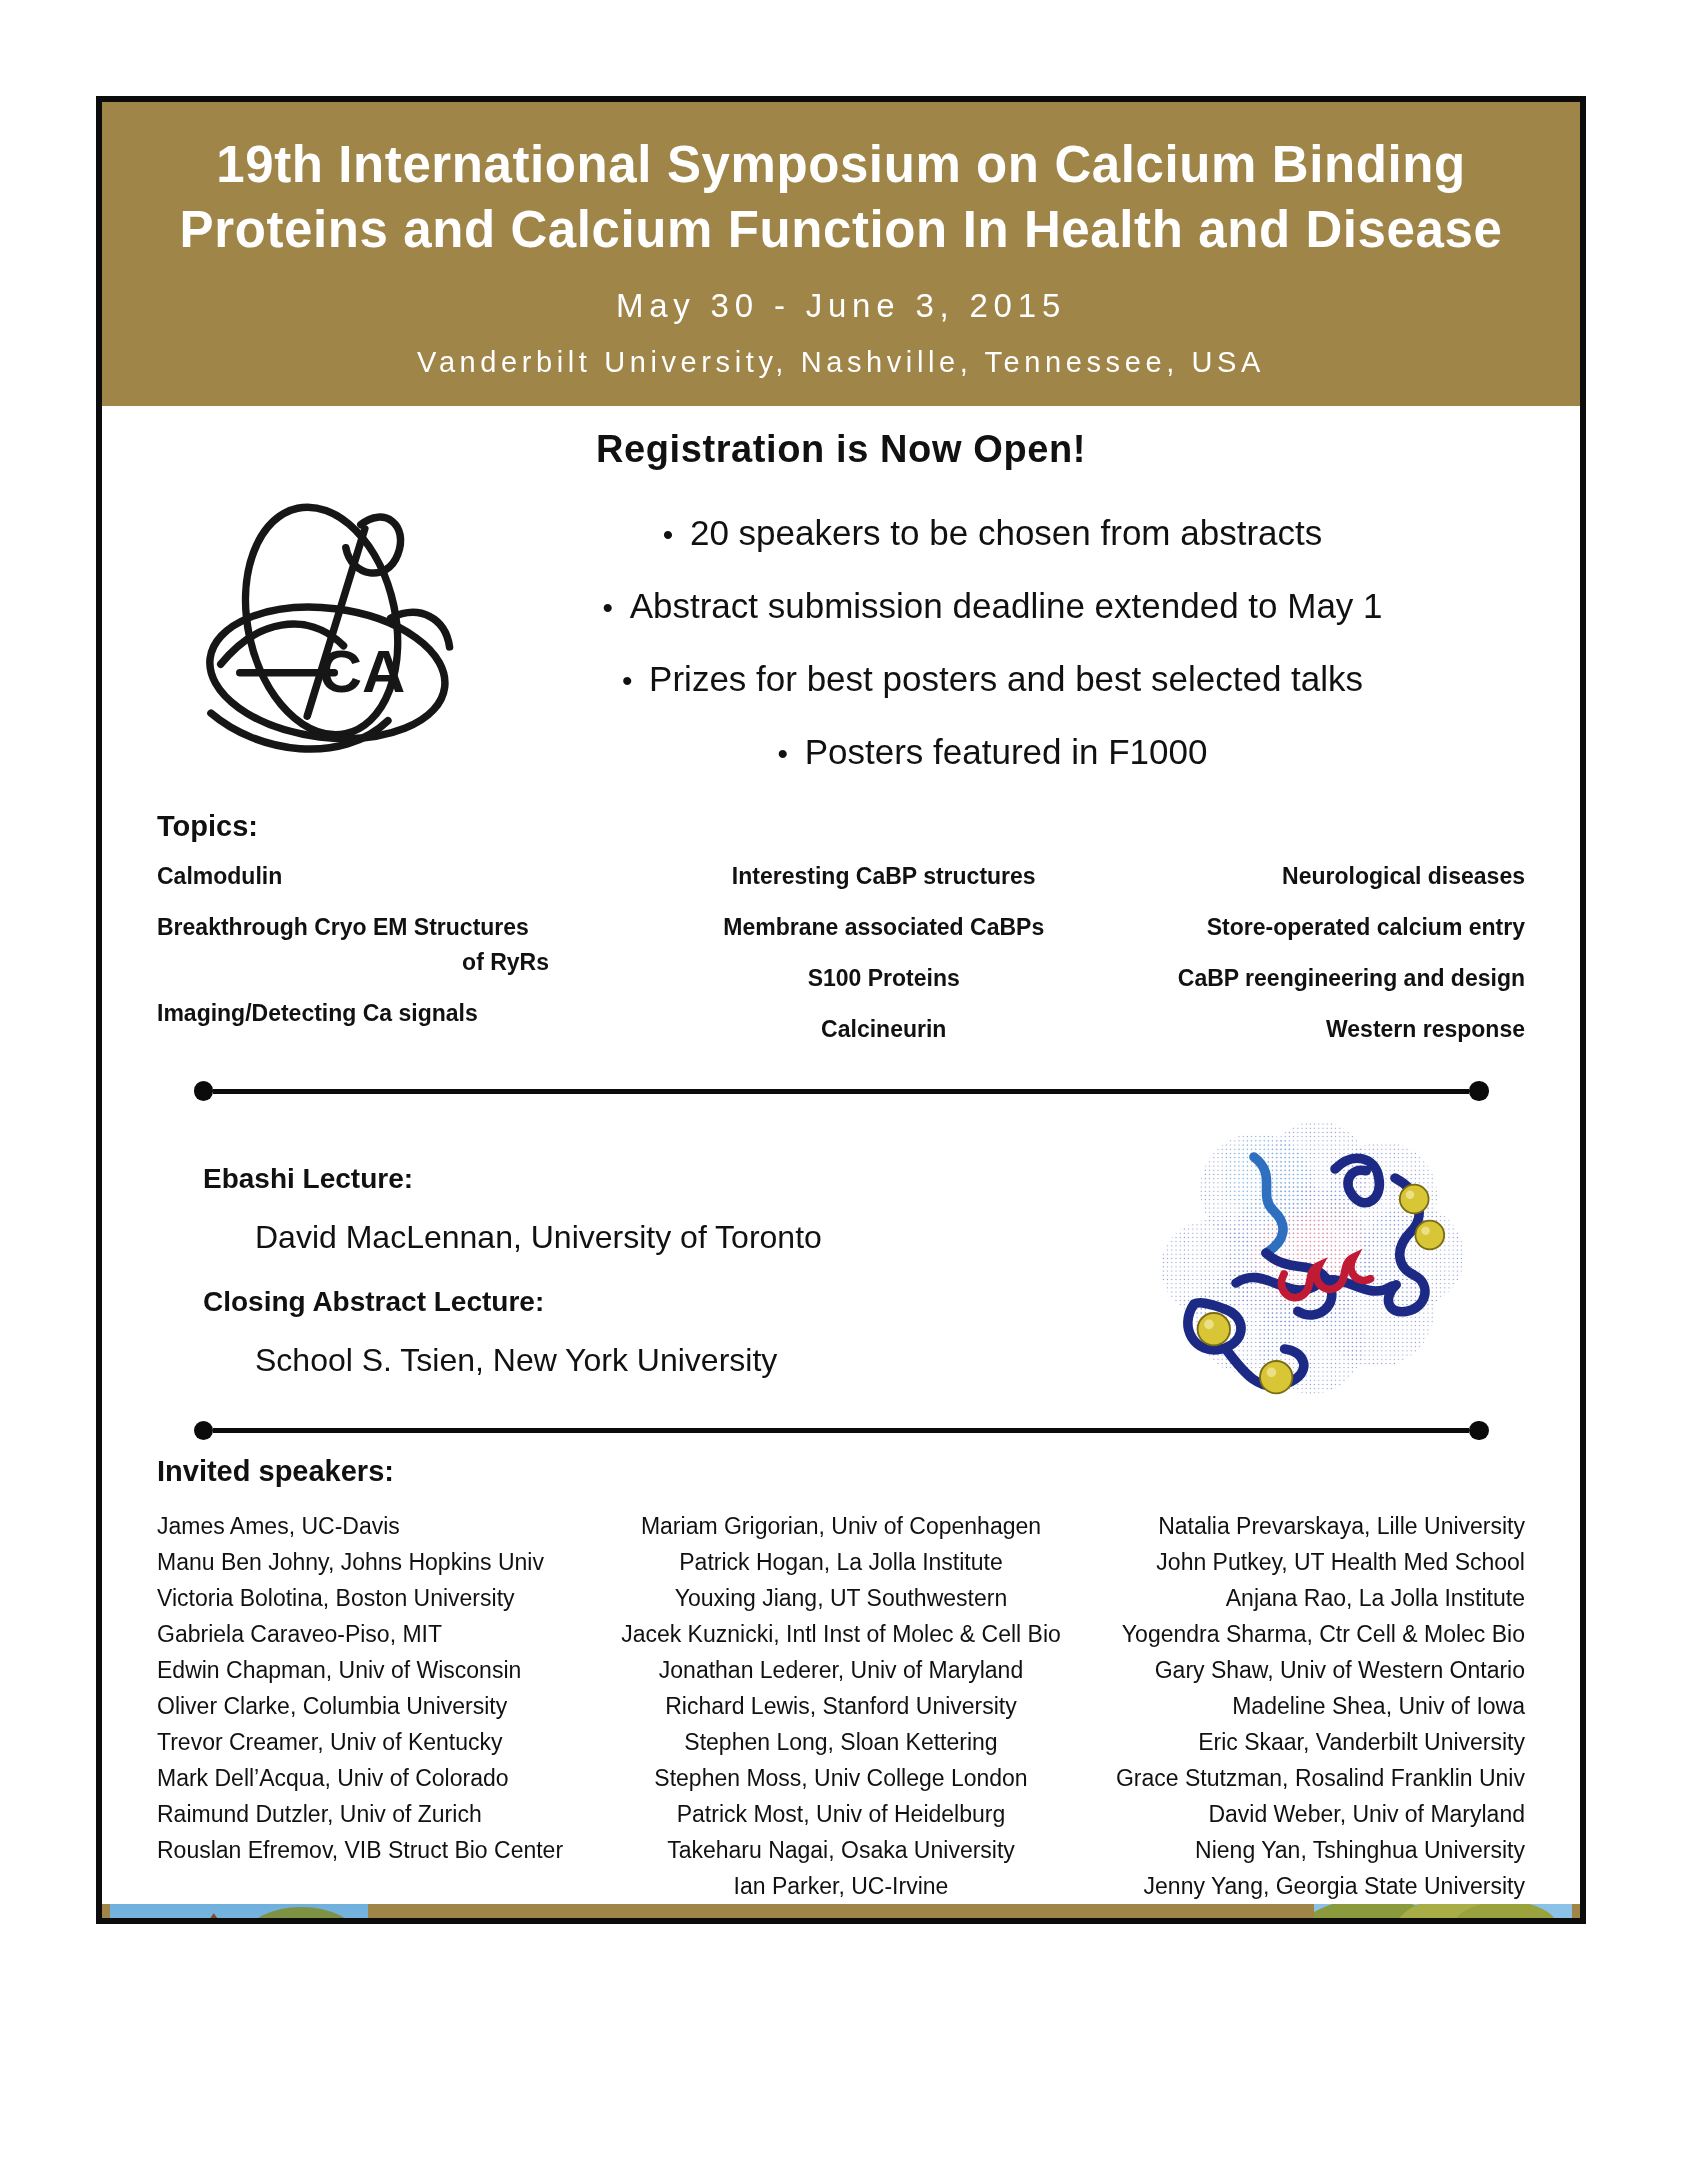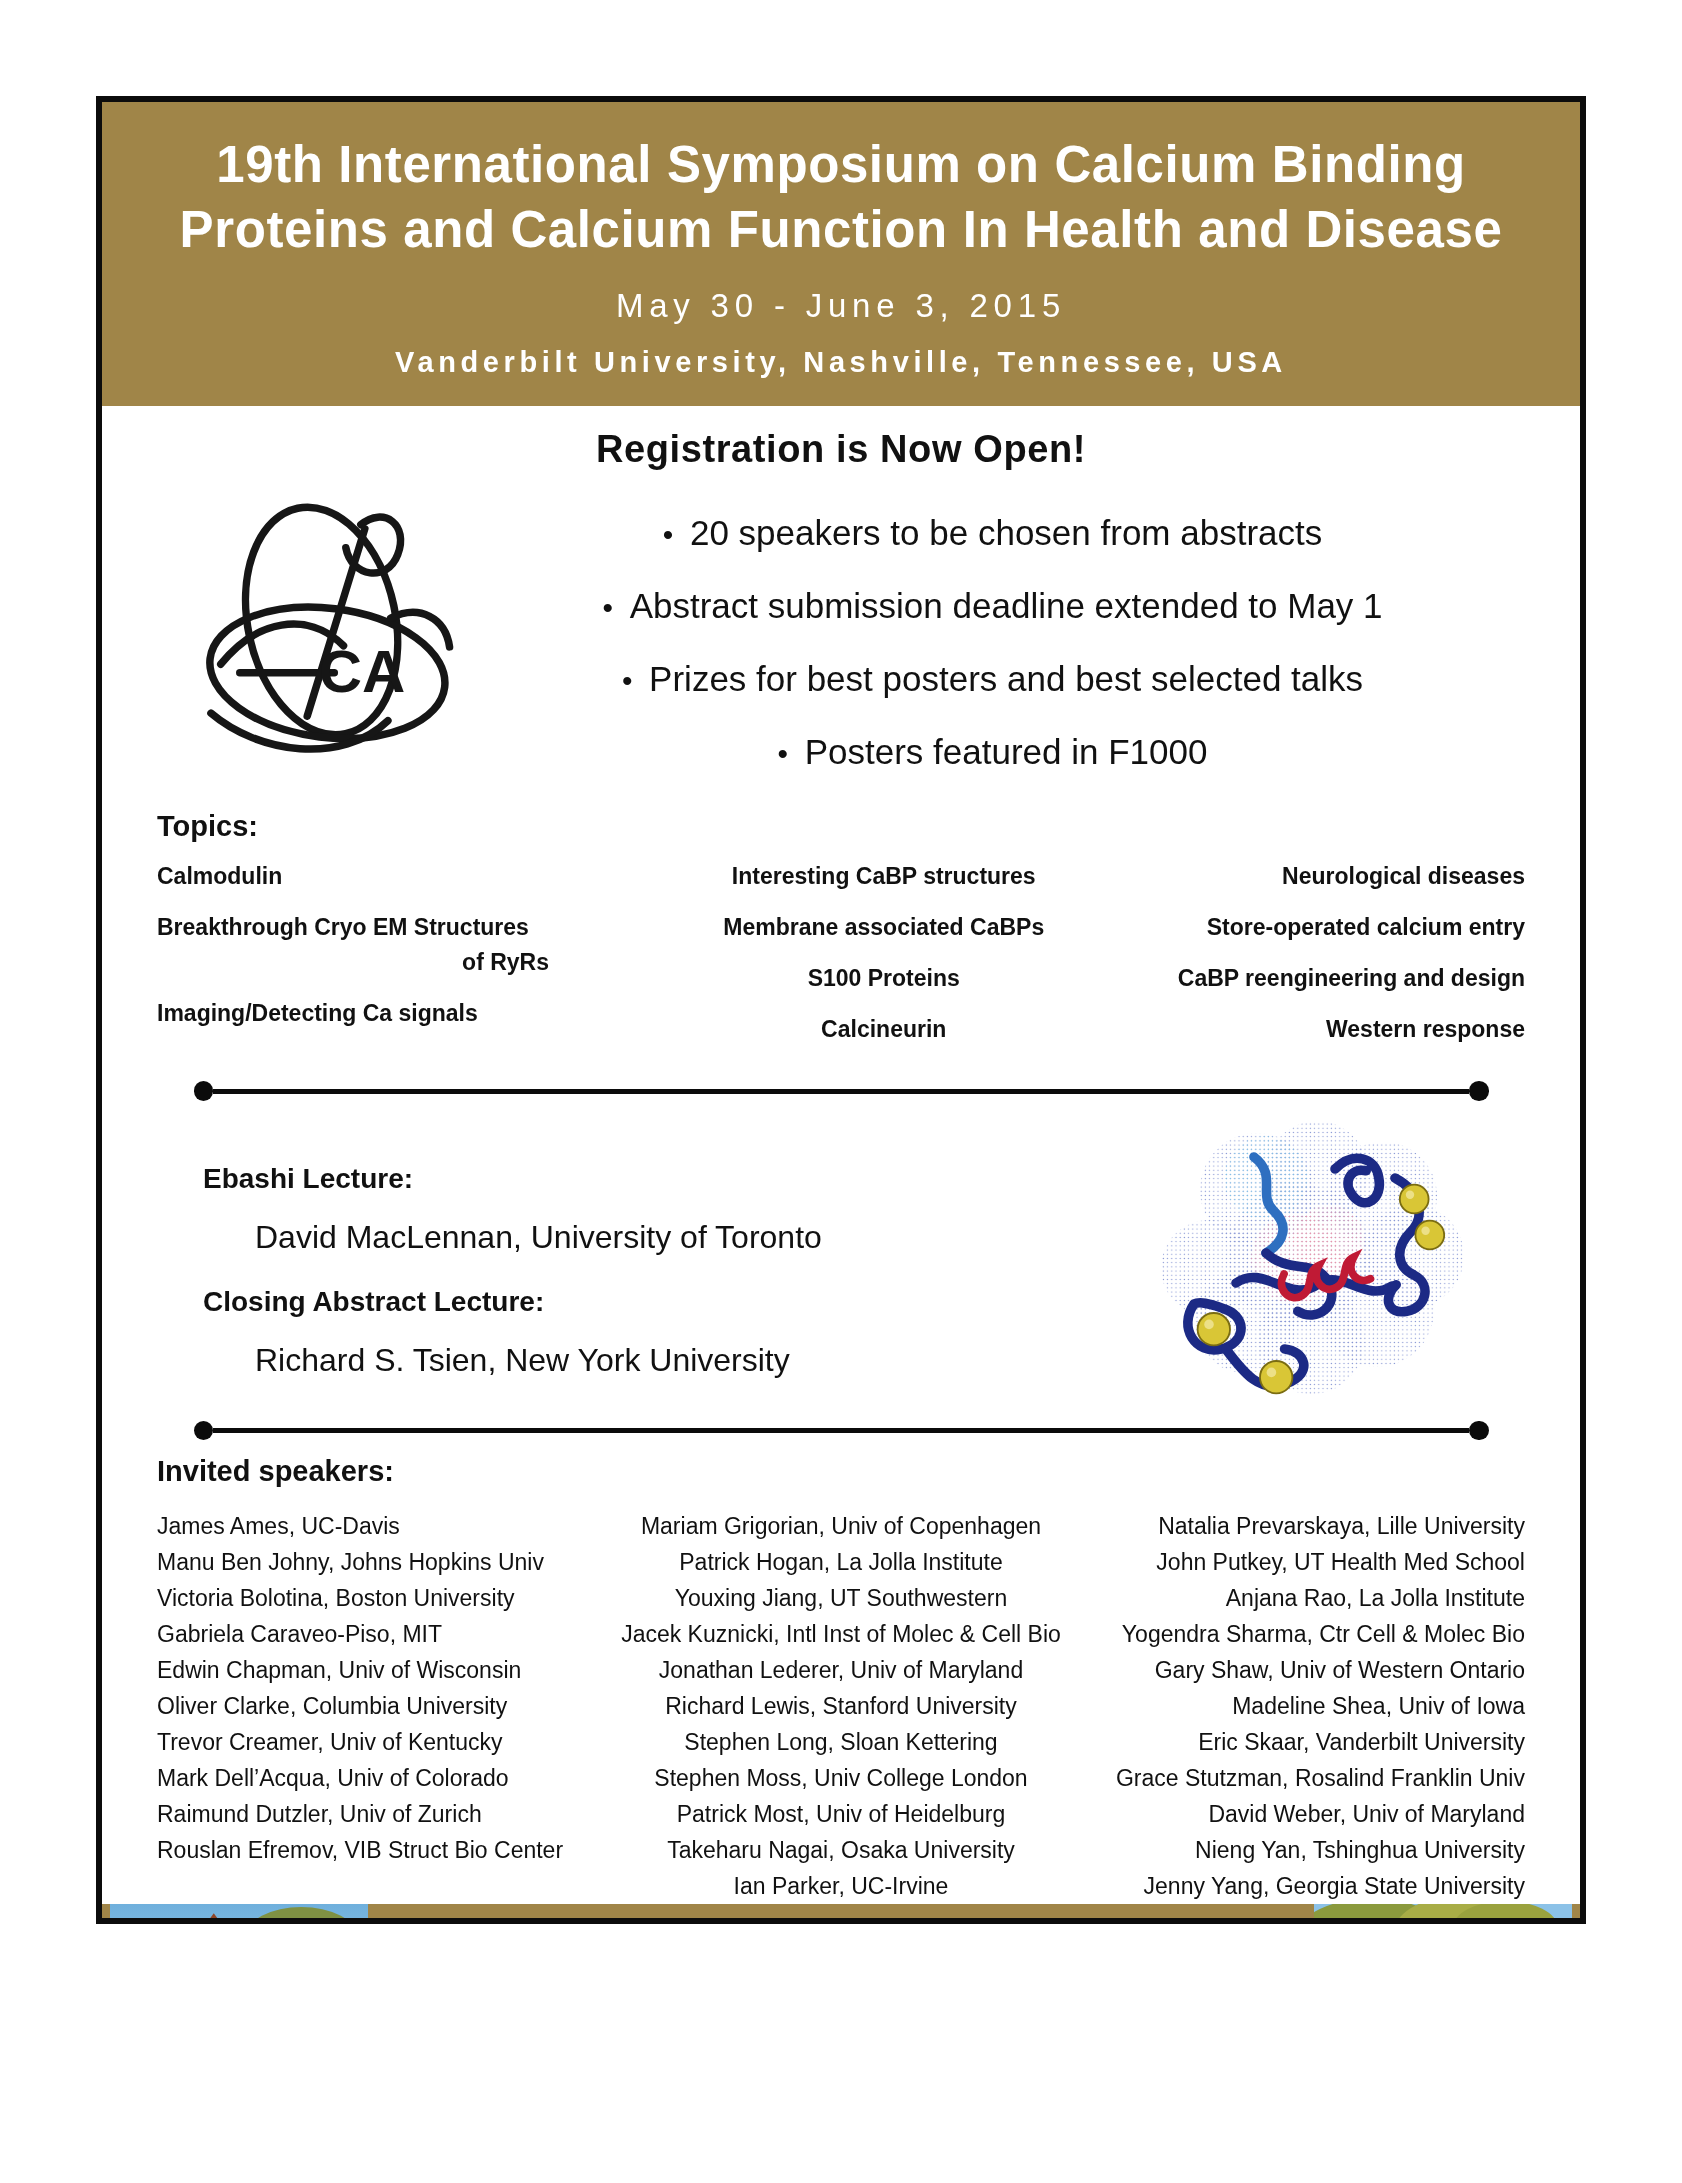--- a/index.html
+++ b/index.html
@@ -3,21 +3,21 @@
 <meta charset="utf-8">
 <style>
   html,body{margin:0;padding:0;background:#ffffff;}
   body{width:1682px;height:2183px;position:relative;font-family:"Liberation Sans","DejaVu Sans",sans-serif;color:#111;}
   .flyer{position:absolute;left:96px;top:96px;width:1490px;height:1828px;box-sizing:border-box;
          border:6.3px solid #0c0c0c;background:#fff;display:flex;flex-direction:column;overflow:hidden;}
   
   .hdr{background:#a08548;color:#fff;text-align:center;padding:30px 23px 26.5px 23px;}
   .hdr .t1,.hdr .t2{font-size:51px;font-weight:bold;line-height:65px;letter-spacing:0.6px;}
   .hdr .date{margin-top:25px;font-size:33px;font-weight:normal;letter-spacing:5.8px;}
-  .hdr .loc{margin-top:21px;font-size:29px;font-weight:bold;letter-spacing:4.6px;}
+  .hdr .loc{margin-top:21px;font-size:29px;font-weight:normal;letter-spacing:4.6px;}
   
   .main{flex:1;padding:0 55px;}
   .reg-head{margin-top:22px;text-align:center;font-size:38px;font-weight:bold;letter-spacing:0.6px;}
   .reg-row{display:flex;align-items:flex-start;margin-top:3.5px;}
   .logo-wrap{flex:0 0 271px;margin-left:32px;}
   .bullets{flex:1;padding-top:38px;}
   .bullet{font-size:35px;line-height:42px;margin-bottom:29px;text-align:center;}
   .bullet::before{content:"\2022\00a0\00a0";font-size:30px;}
   
   .topics{margin-top:5.8px;}
@@ -121,21 +121,21 @@
       <div class="dot"></div>
       <div class="line"></div>
       <div class="dot"></div>
     </div>
 
     <div class="lect-row">
       <div class="lect-txt">
         <div class="l-label">Ebashi Lecture:</div>
         <div class="l-name">David MacLennan, University of Toronto</div>
         <div class="l-label">Closing Abstract Lecture:</div>
-        <div class="l-name">Richard S. Tsien, New York University</div>
+        <div class="l-name">School S. Tsien, New York University</div>
       </div>
       <div class="protein-wrap">
         <svg width="352" height="300" viewBox="0 0 580 500">
           <defs>
             <pattern id="meshB" width="7" height="7" patternUnits="userSpaceOnUse">
                 <circle cx="2" cy="2" r="1.1" fill="#8494d2"></circle>
               </pattern>
             <pattern id="meshR" width="7" height="7" patternUnits="userSpaceOnUse">
                 <circle cx="2" cy="2" r="1.1" fill="#ec93a7"></circle>
               </pattern>

